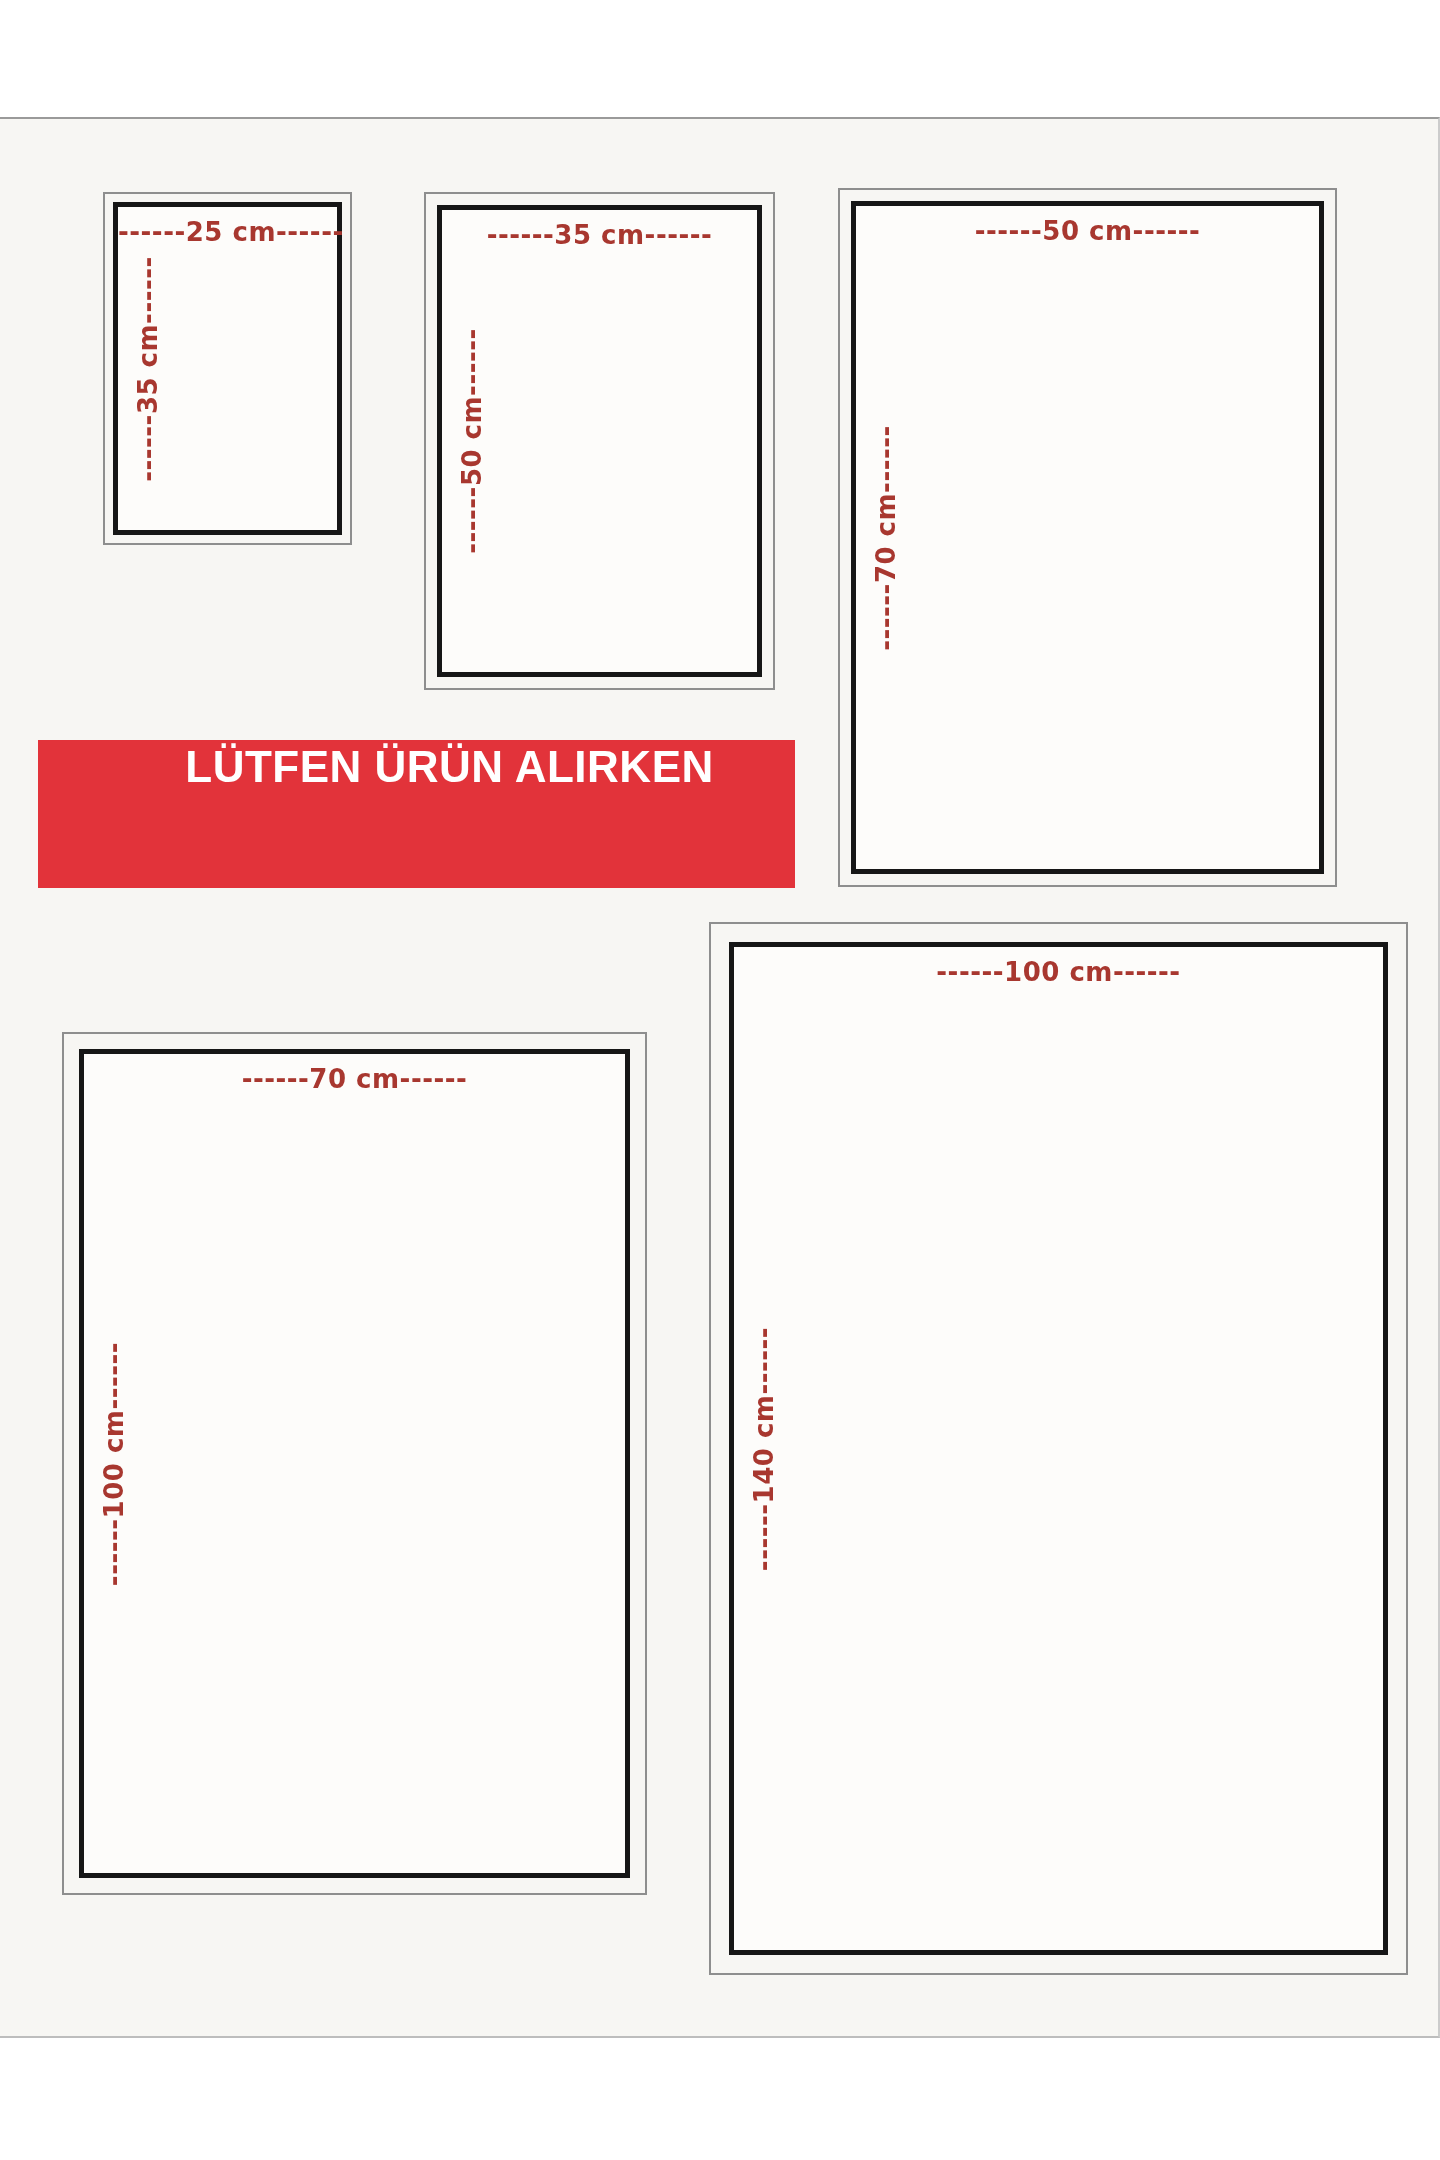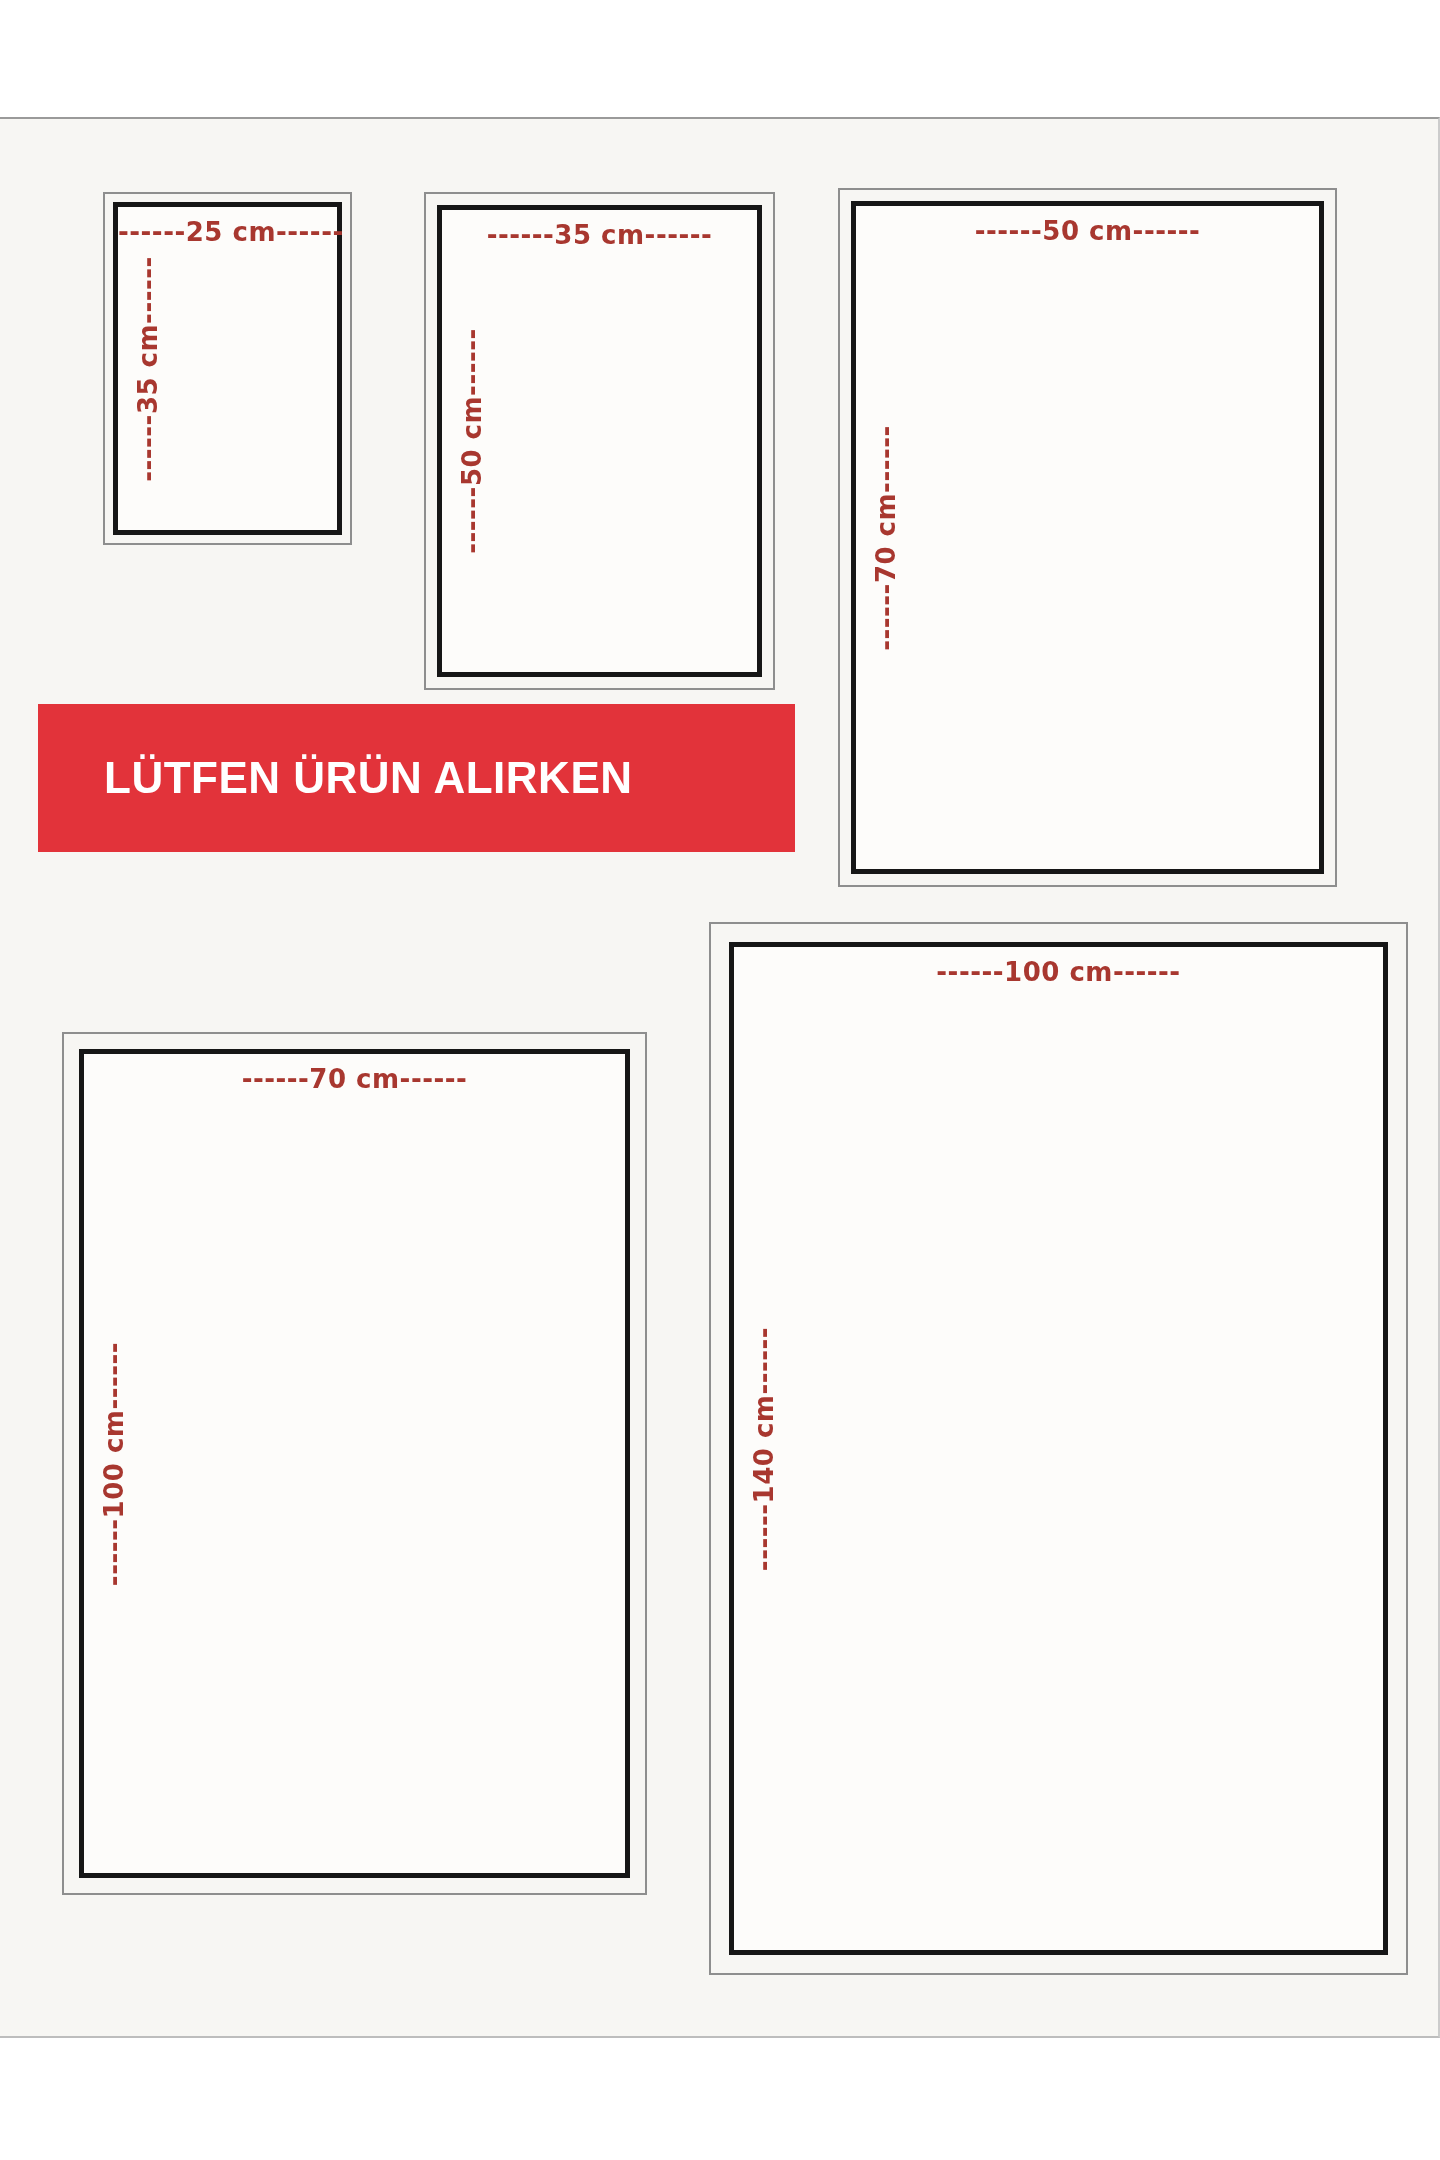--- a/index.html
+++ b/index.html
@@ -43,24 +43,24 @@
     font-weight:bold; font-size:26px; letter-spacing:0.5px;
     color:var(--label-red,#a8372f);
   }
   #box1 { left:103px; top:192px;  width:249px; height:353px;  --pad:8px;  }
   #box2 { left:424px; top:192px;  width:351px; height:498px;  --pad:11px; }
   #box3 { left:838px; top:188px;  width:499px; height:699px;  --pad:11px; }
   #box4 { left:62px;  top:1032px; width:585px; height:863px;  --pad:15px; }
   #box5 { left:709px; top:922px;  width:699px; height:1053px; --pad:18px; }
   
   .banner {
-    position:absolute; left:38px; top:704px; width:757px; height:148px;
+    position:absolute; left:38px; top:740px; width:757px; height:148px;
     background:var(--banner-red,#e2333a);
     color:var(--banner-text,#ffffff);
-    display:flex; flex-direction:column; justify-content:center;
+    display:flex; flex-direction:row; justify-content:center;
     padding-left:66px; box-sizing:border-box;
     font-family:"Liberation Sans", sans-serif;
     font-weight:bold; font-size:44px; line-height:1.22; letter-spacing:0.5px;
     white-space:nowrap;
   }
 </style>
 </head>
 <body>
 
 <div id="canvas">

